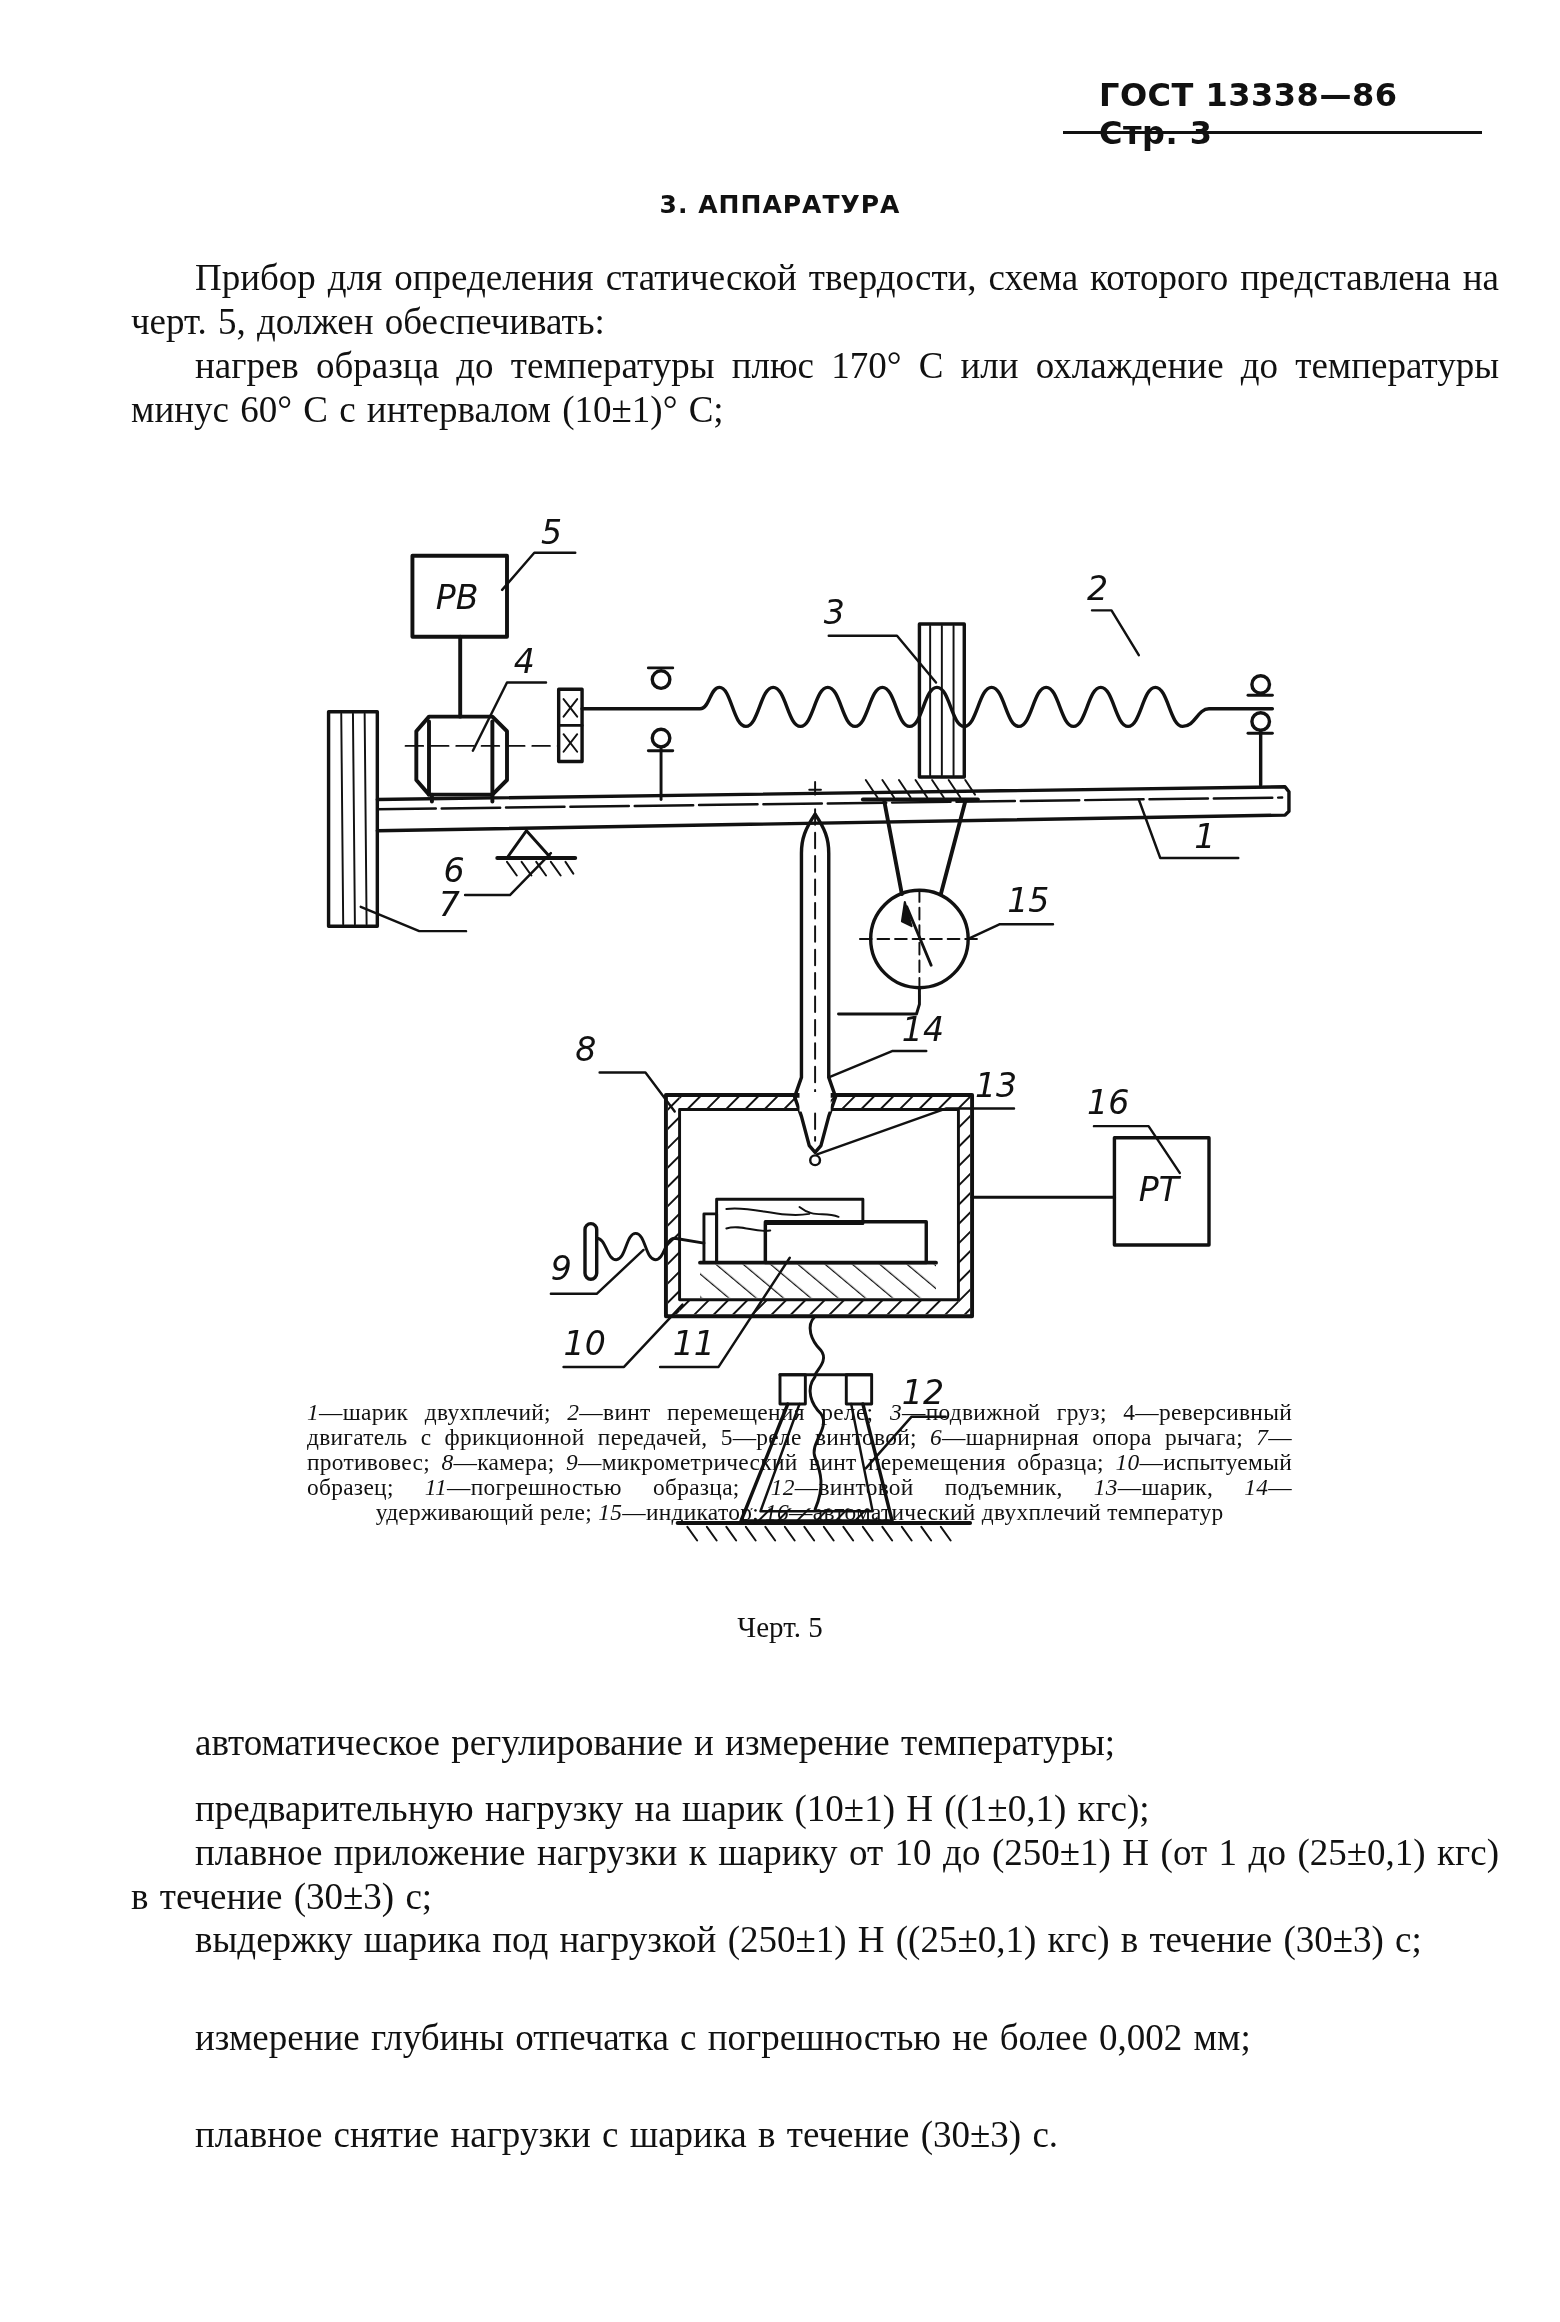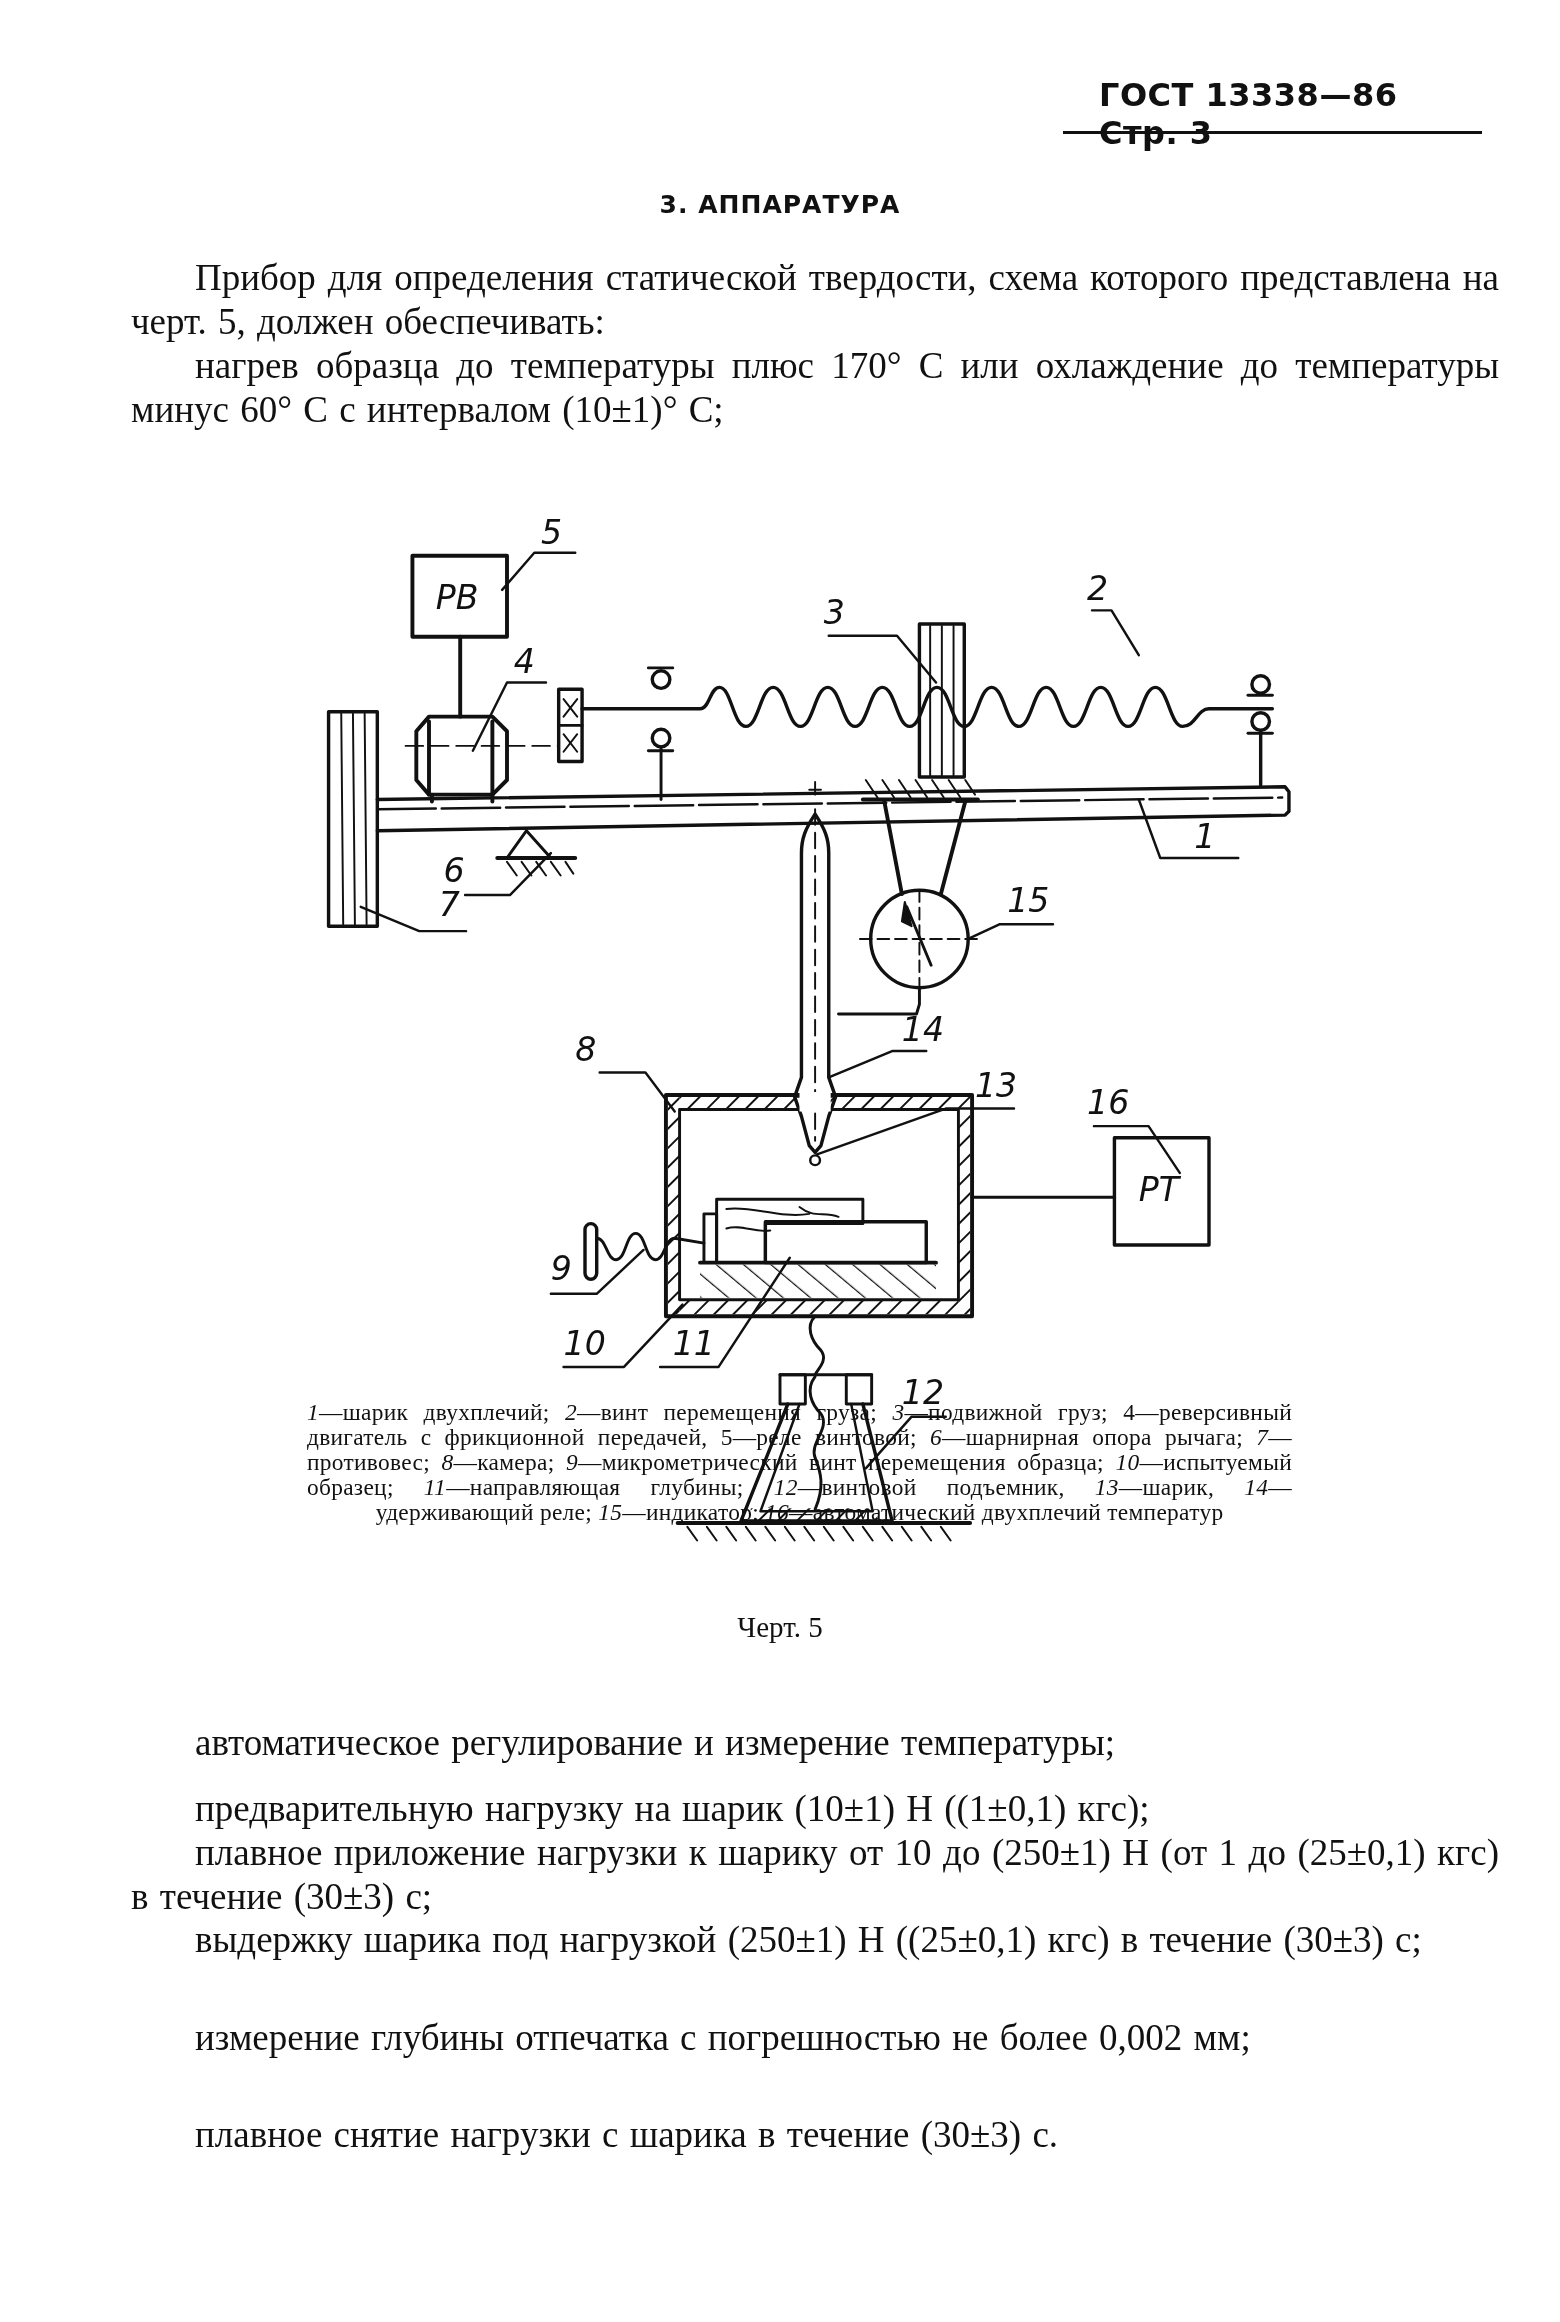--- a/index.html
+++ b/index.html
@@ -217,30 +217,30 @@
     <text x="925" y="1440">12</text>
     <text x="1000" y="1125">13</text>
     <text x="925" y="1068">14</text>
     <text x="1033" y="935">15</text>
     <text x="1115" y="1143">16</text>
   </g>
 </svg>
 
 <div class="cap">
   <span><i>1</i>—<span>шарик двухплечий;</span></span>
-  <span><i>2</i>—<span>винт перемещения груза;</span></span>
+  <span><i>2</i>—<span>винт перемещения реле;</span></span>
   <span><i>3</i>—<span>подвижной груз;</span></span>
   <span><span>4</span>—<span>реверсивный двигатель с фрикционной передачей,</span></span>
   <span><span>5</span>—<span>реле винтовой;</span></span>
   <span><i>6</i>—<span>шарнирная опора рычага;</span></span>
   <span><i>7</i>—<span>противовес;</span></span>
   <span><i>8</i>—<span>камера;</span></span>
   <span><i>9</i>—<span>микрометрический винт перемещения образца;</span></span>
   <span><i>10</i>—<span>испытуемый образец;</span></span>
-  <span><i>11</i>—<span>направляющая глубины;</span></span>
+  <span><i>11</i>—<span>погрешностью образца;</span></span>
   <span><i>12</i>—<span>винтовой подъемник,</span></span>
   <span><i>13</i>—<span>шарик,</span></span>
   <span><i>14</i>—<span>удерживающий реле;</span></span>
   <span><i>15</i>—<span>индикатор;</span></span>
   <span><i>16</i>—<span>автоматический двухплечий температур</span></span>
 </div>
 
 <div class="fig-title">Черт. 5</div>
 
 <div class="para" style="top:1721px;"><span class="ind"></span><span>автоматическое регулирование и измерение температуры;</span></div>

